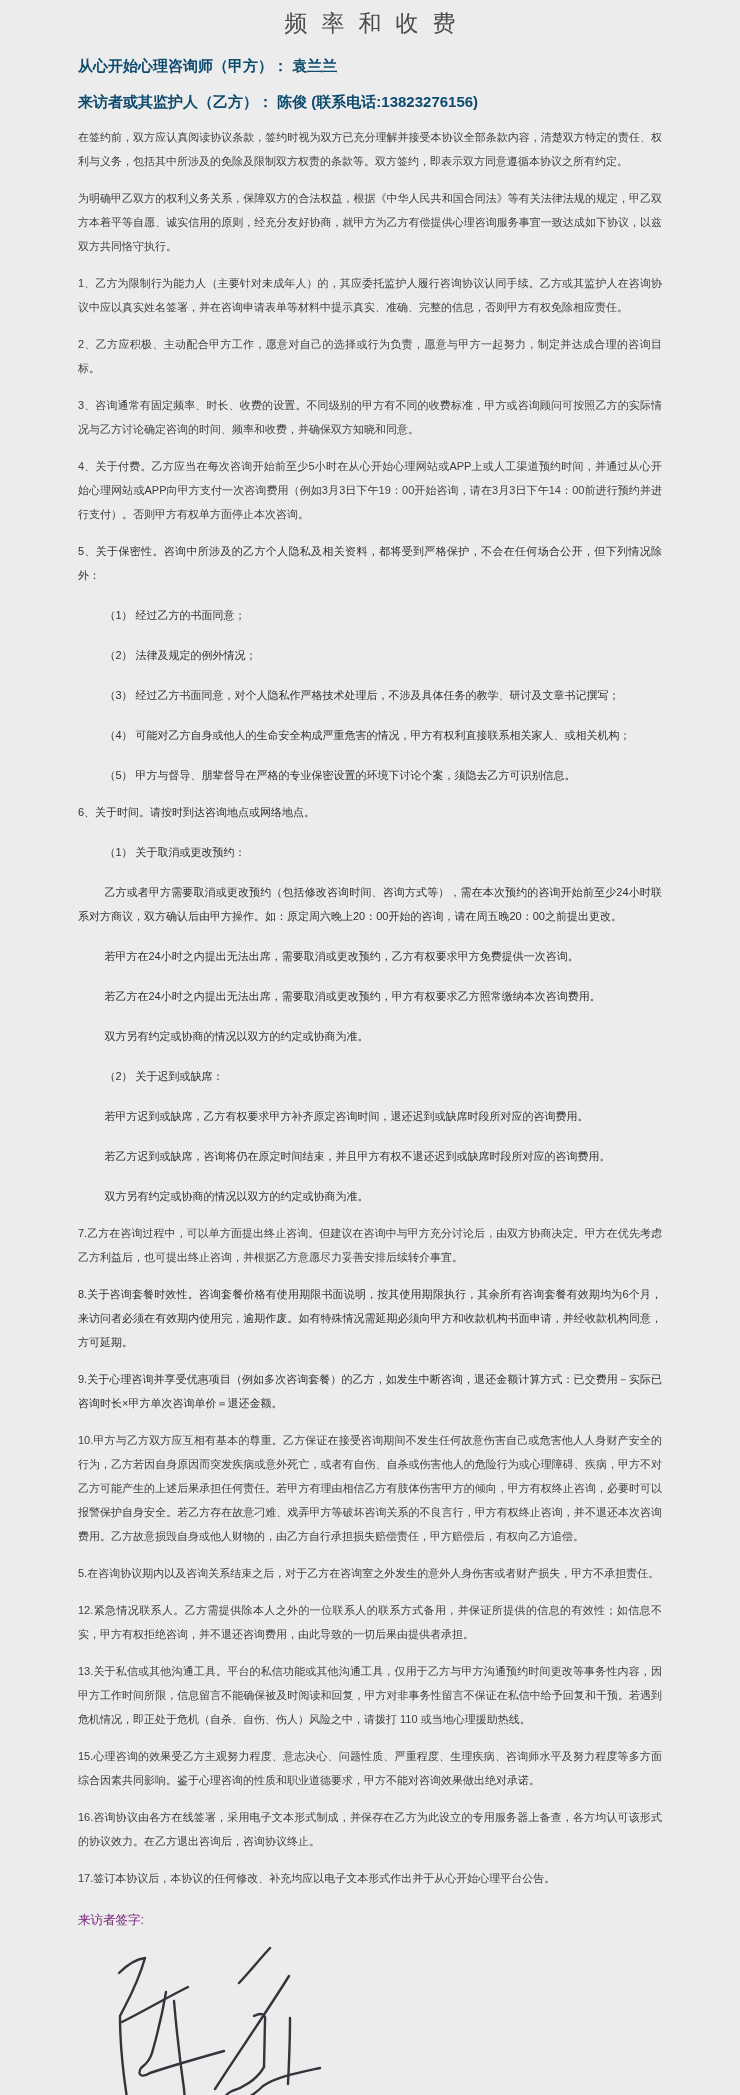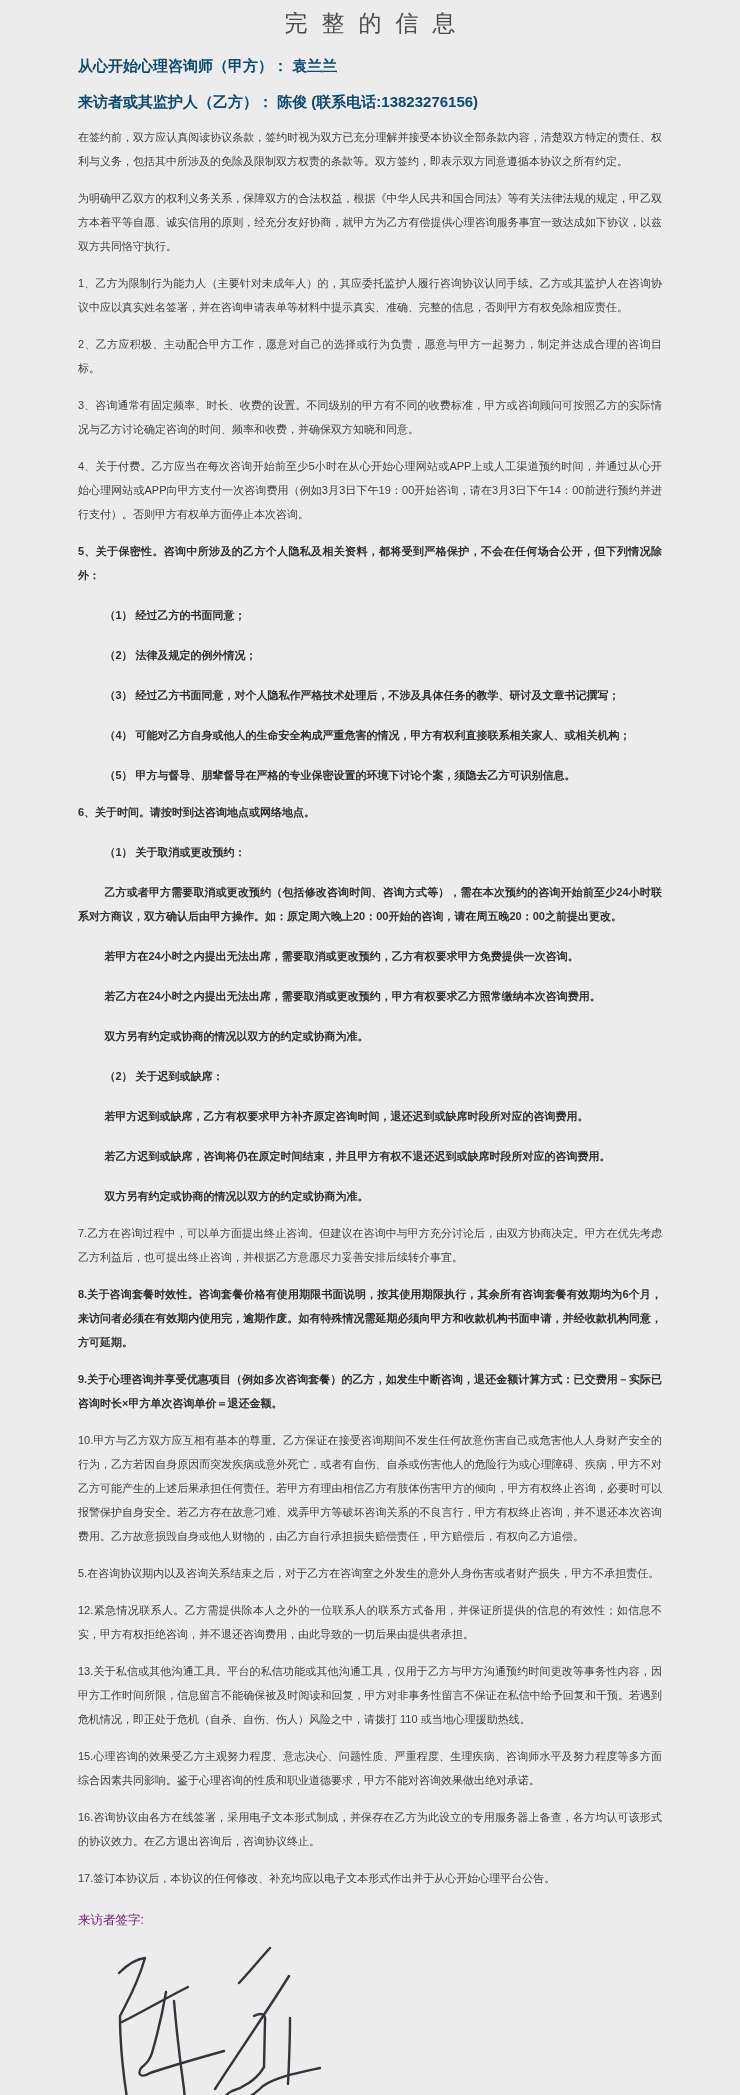--- a/index.html
+++ b/index.html
@@ -36,21 +36,21 @@
     line-height: 20px;
   }
   #clauses p.para {
     margin: 13px 0 0 0;
     font-size: 11px;
     line-height: 24px;
     color: #3d3d3d;
     text-align: justify;
   }
   #clauses p.para.bold {
-    font-weight: bold;
+    font-weight: normal;
     color: #303030;
   }
   #clauses p.para.ind1,
   #clauses p.para.ind2 {
     margin-top: 16px;
     text-indent: 2.4em;
   }
   .sig-label {
     margin: 18px 0 0 0;
     font-size: 12.5px;
@@ -67,21 +67,21 @@
     stroke-width: 2.4;
     stroke-linecap: round;
     stroke-linejoin: round;
   }
 </style>
 </head>
 <body>
 
 <div class="page">
 
-  <h1 class="title">完整的信息</h1>
+  <h1 class="title">频率和收费</h1>
 
   <p class="party">从心开始心理咨询师（甲方）： 袁兰兰</p>
   <p class="party">来访者或其监护人（乙方）： 陈俊 (联系电话:13823276156)</p>
 
   <div id="clauses">
       <p class="para">在签约前，双方应认真阅读协议条款，签约时视为双方已充分理解并接受本协议全部条款内容，清楚双方特定的责任、权利与义务，包括其中所涉及的免除及限制双方权责的条款等。双方签约，即表示双方同意遵循本协议之所有约定。</p>
       <p class="para">为明确甲乙双方的权利义务关系，保障双方的合法权益，根据《中华人民共和国合同法》等有关法律法规的规定，甲乙双方本着平等自愿、诚实信用的原则，经充分友好协商，就甲方为乙方有偿提供心理咨询服务事宜一致达成如下协议，以兹双方共同恪守执行。</p>
       <p class="para">1、乙方为限制行为能力人（主要针对未成年人）的，其应委托监护人履行咨询协议认同手续。乙方或其监护人在咨询协议中应以真实姓名签署，并在咨询申请表单等材料中提示真实、准确、完整的信息，否则甲方有权免除相应责任。</p>
       <p class="para">2、乙方应积极、主动配合甲方工作，愿意对自己的选择或行为负责，愿意与甲方一起努力，制定并达成合理的咨询目标。</p>
       <p class="para">3、咨询通常有固定频率、时长、收费的设置。不同级别的甲方有不同的收费标准，甲方或咨询顾问可按照乙方的实际情况与乙方讨论确定咨询的时间、频率和收费，并确保双方知晓和同意。</p>

